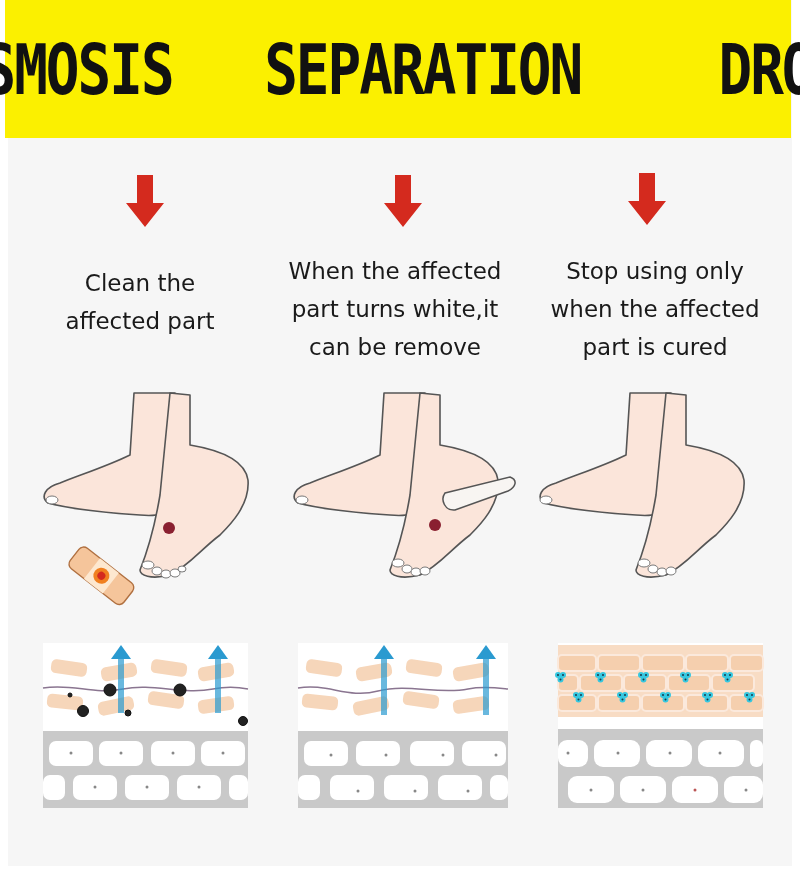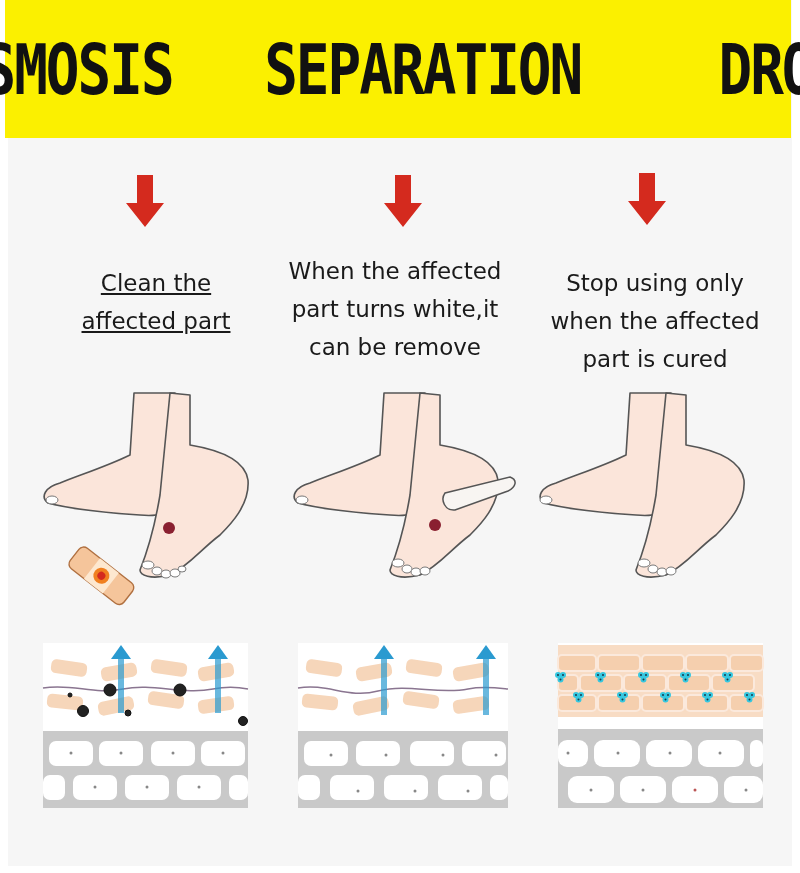--- a/index.html
+++ b/index.html
@@ -23,26 +23,26 @@
 <svg style="left:126px;top:175px" width="38" height="54" viewBox="0 0 38 54">
   <path d="M11 0 H27 V28 H38 L19 52 L0 28 H11 Z" fill="#d42a1e"></path>
 </svg>
 <svg style="left:384px;top:175px" width="38" height="54" viewBox="0 0 38 54">
   <path d="M11 0 H27 V28 H38 L19 52 L0 28 H11 Z" fill="#d42a1e"></path>
 </svg>
 <svg style="left:628px;top:173px" width="38" height="54" viewBox="0 0 38 54">
   <path d="M11 0 H27 V28 H38 L19 52 L0 28 H11 Z" fill="#d42a1e"></path>
 </svg>
 
-<div class="caption" style="left:56px;top:264px;width:200px;text-decoration:underline;">Clean the
+<div class="caption" style="left:40px;top:264px;width:200px;">Clean the
 affected part</div>
 <div class="caption" style="left:265px;top:252px;width:260px;">When the affected
 part turns white,it
 can be remove</div>
-<div class="caption" style="left:525px;top:252px;width:260px;margin-top:12px;">Stop using only
+<div class="caption" style="left:525px;top:252px;width:260px;">Stop using only
 when the affected
 part is cured</div>
 
 <svg style="left:30px;top:385px" width="250" height="225" viewBox="0 0 250 225">
   <g fill="#fbe5da" stroke="#555" stroke-width="1.6" stroke-linejoin="round">
     <path d="M104 8 L100 70 C80 80 50 90 30 98 C15 102 10 112 18 118 C40 124 80 128 110 130 C130 132 140 128 142 118 L145 8 Z"></path>
     <path d="M160 10 L160 60 C190 65 215 75 218 95 C220 120 200 140 190 150 C170 165 160 180 140 190 C120 195 110 190 110 185 C120 160 125 140 130 110 L140 8 Z"></path>
   </g>
   <g fill="#fff" stroke="#777" stroke-width="1">
     <ellipse cx="118" cy="180" rx="6" ry="4"></ellipse>

